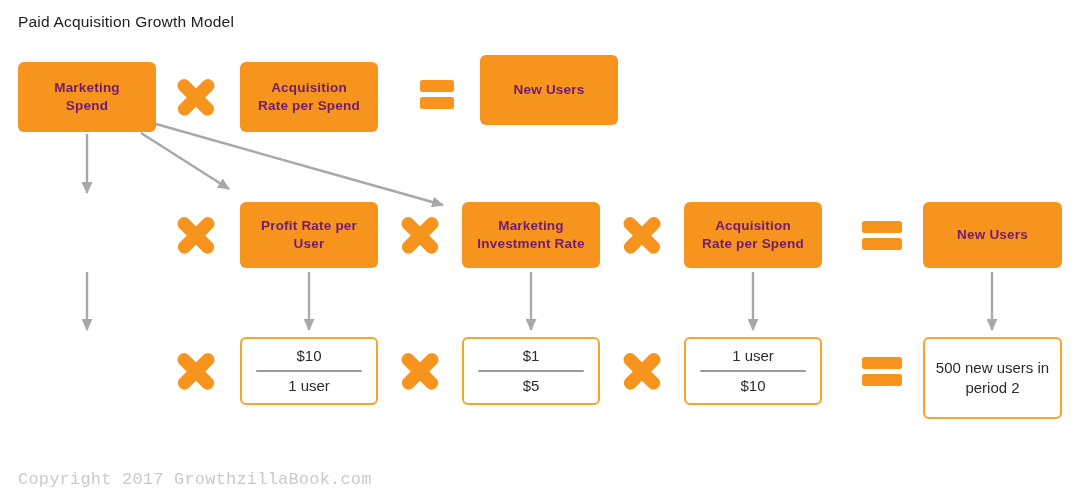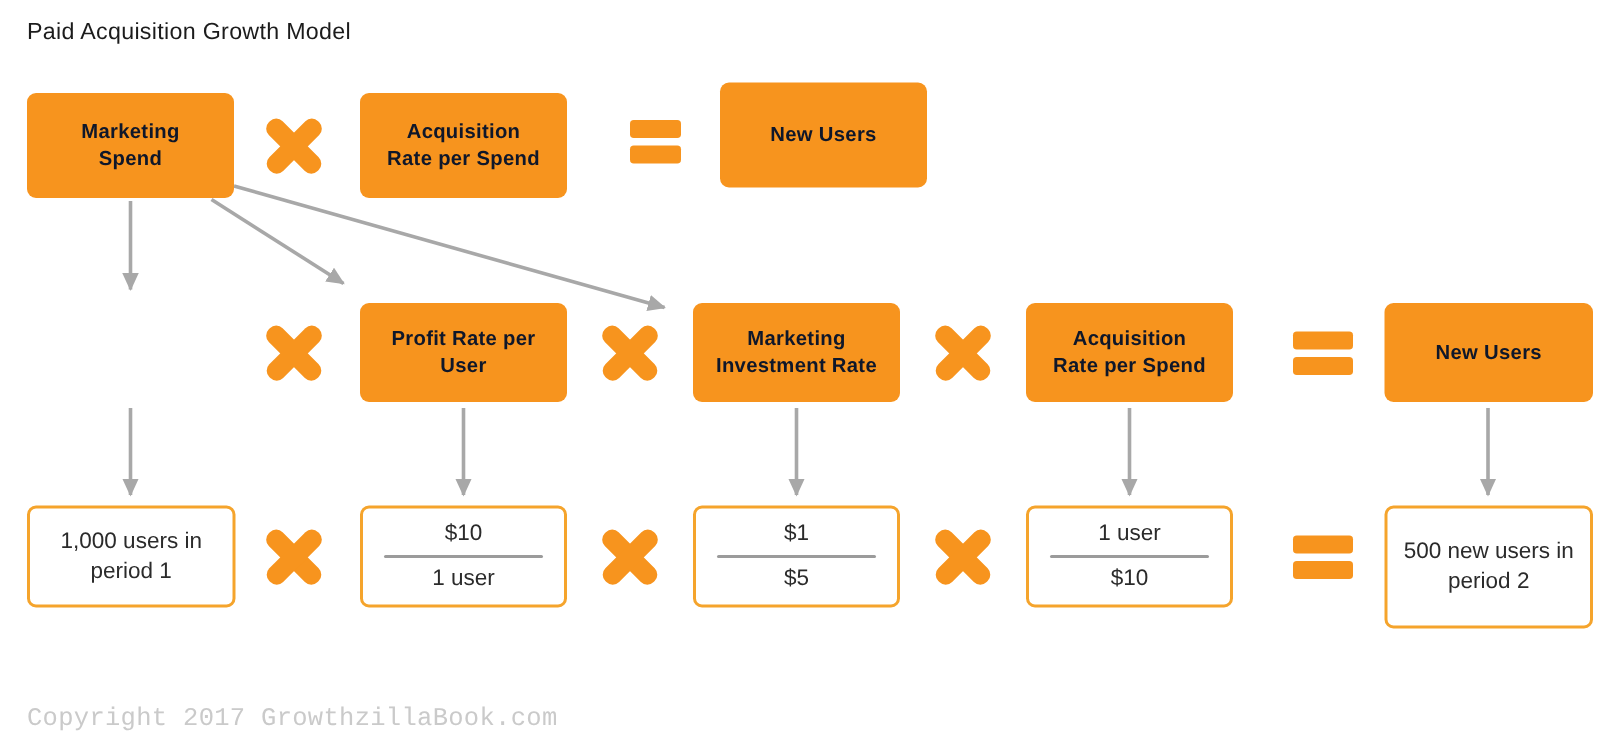--- a/index.html
+++ b/index.html
@@ -15,21 +15,21 @@
   body{font-family:"Liberation Sans","DejaVu Sans",sans-serif;}
   .canvas{position:relative;width:1080px;height:491px;background:#fff;overflow:hidden;border-radius:16px;}
 
   .title{position:absolute;left:18px;top:13px;font-size:15.5px;color:var(--title-text);letter-spacing:.2px;}
 
   .arrows{position:absolute;left:0;top:0;width:1080px;height:491px;pointer-events:none;}
   .arrows line{stroke:var(--arrow-gray);stroke-width:2.4;}
 
   .obox{position:absolute;background:var(--accent-orange);border-radius:6px;
         display:flex;align-items:center;justify-content:center;text-align:center;}
-  .obox span{color:#0f172a;font-weight:bold;font-size:13.5px;line-height:18px;white-space:pre-line;letter-spacing:.2px;}
+  .obox span{color:#701a75;font-weight:bold;font-size:13.5px;line-height:18px;white-space:pre-line;letter-spacing:.2px;}
 
   .vbox{position:absolute;background:#fff;border:2px solid var(--value-border);border-radius:6px;
         display:flex;flex-direction:column;align-items:center;justify-content:center;text-align:center;}
   .vbox span{color:#2B2B2B;font-size:15px;line-height:20px;white-space:pre-line;}
   .frac-line{width:106px;height:2.5px;background:var(--divider-gray);border-radius:1px;margin:4px 0;}
 
   .times{position:absolute;width:36px;height:36px;}
   .times .bar{position:absolute;left:-5px;top:11.8px;width:46px;height:12.5px;background:var(--accent-orange);border-radius:6px;}
   .times .bar.b1{transform:rotate(45deg);}
   .times .bar.b2{transform:rotate(-45deg);}
@@ -139,24 +139,20 @@
 Rate per Spend</span>
   </div>
   <div class="eq wide r2-eq">
     <div class="bar t"></div>
     <div class="bar b"></div>
   </div>
   <div class="obox r2-c5">
     <span>New Users</span>
   </div>
 
-  <div class="vbox r3-c1">
-    <span>1,000 users in
-period 1</span>
-  </div>
   <div class="times r3-x1">
     <div class="bar b1"></div>
     <div class="bar b2"></div>
   </div>
   <div class="vbox r3-c2">
     <span>$10</span>
     <div class="frac-line"></div>
     <span>1 user</span>
   </div>
   <div class="times r3-x2">

